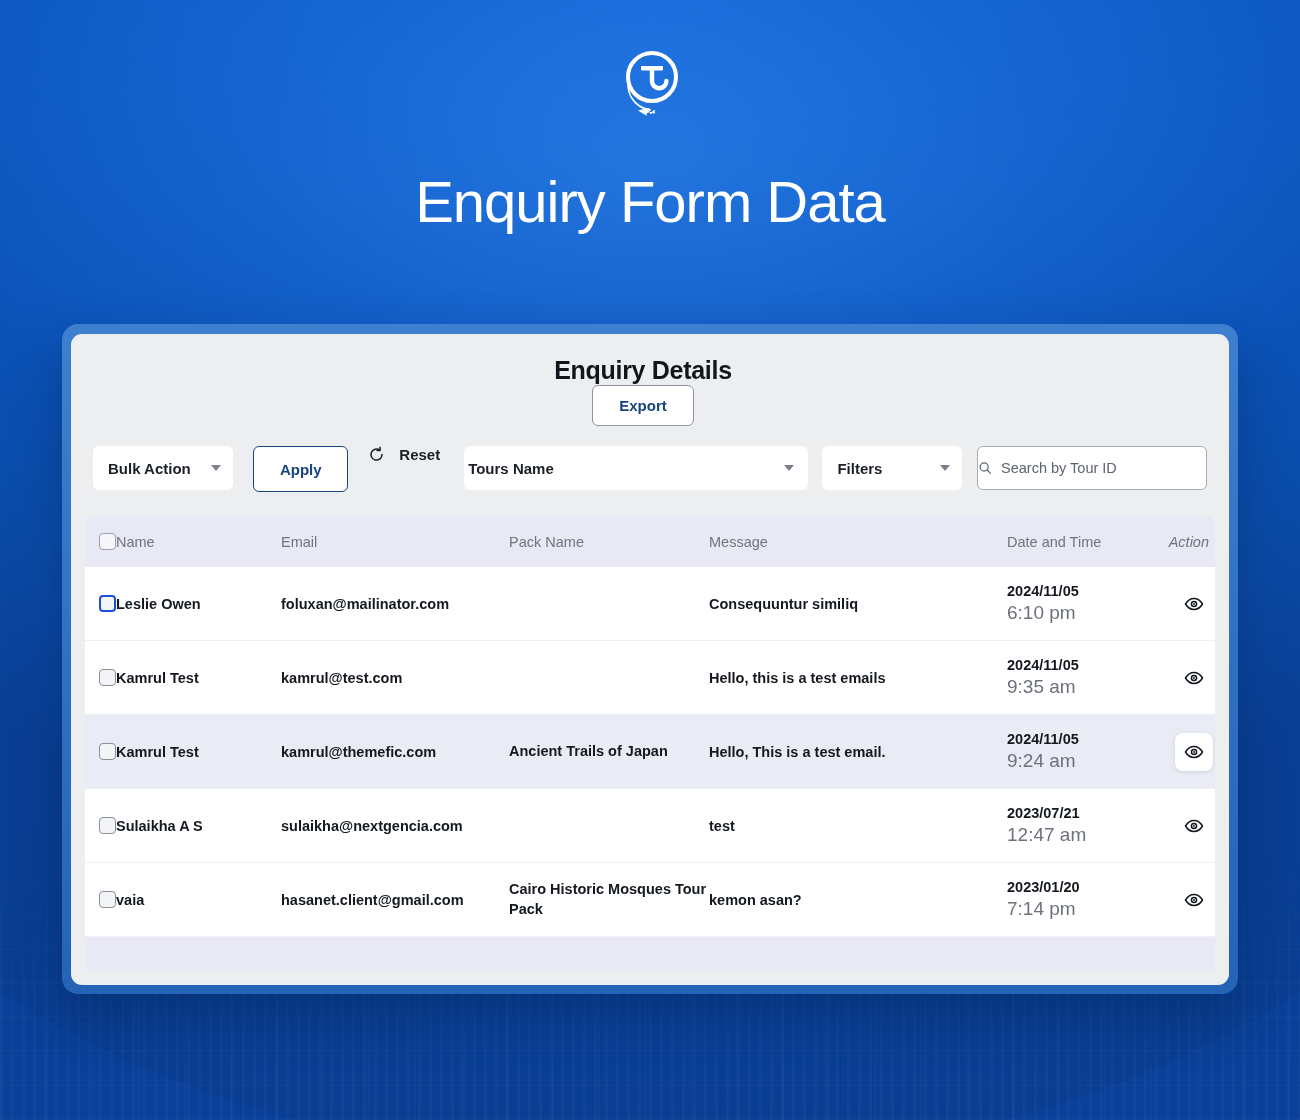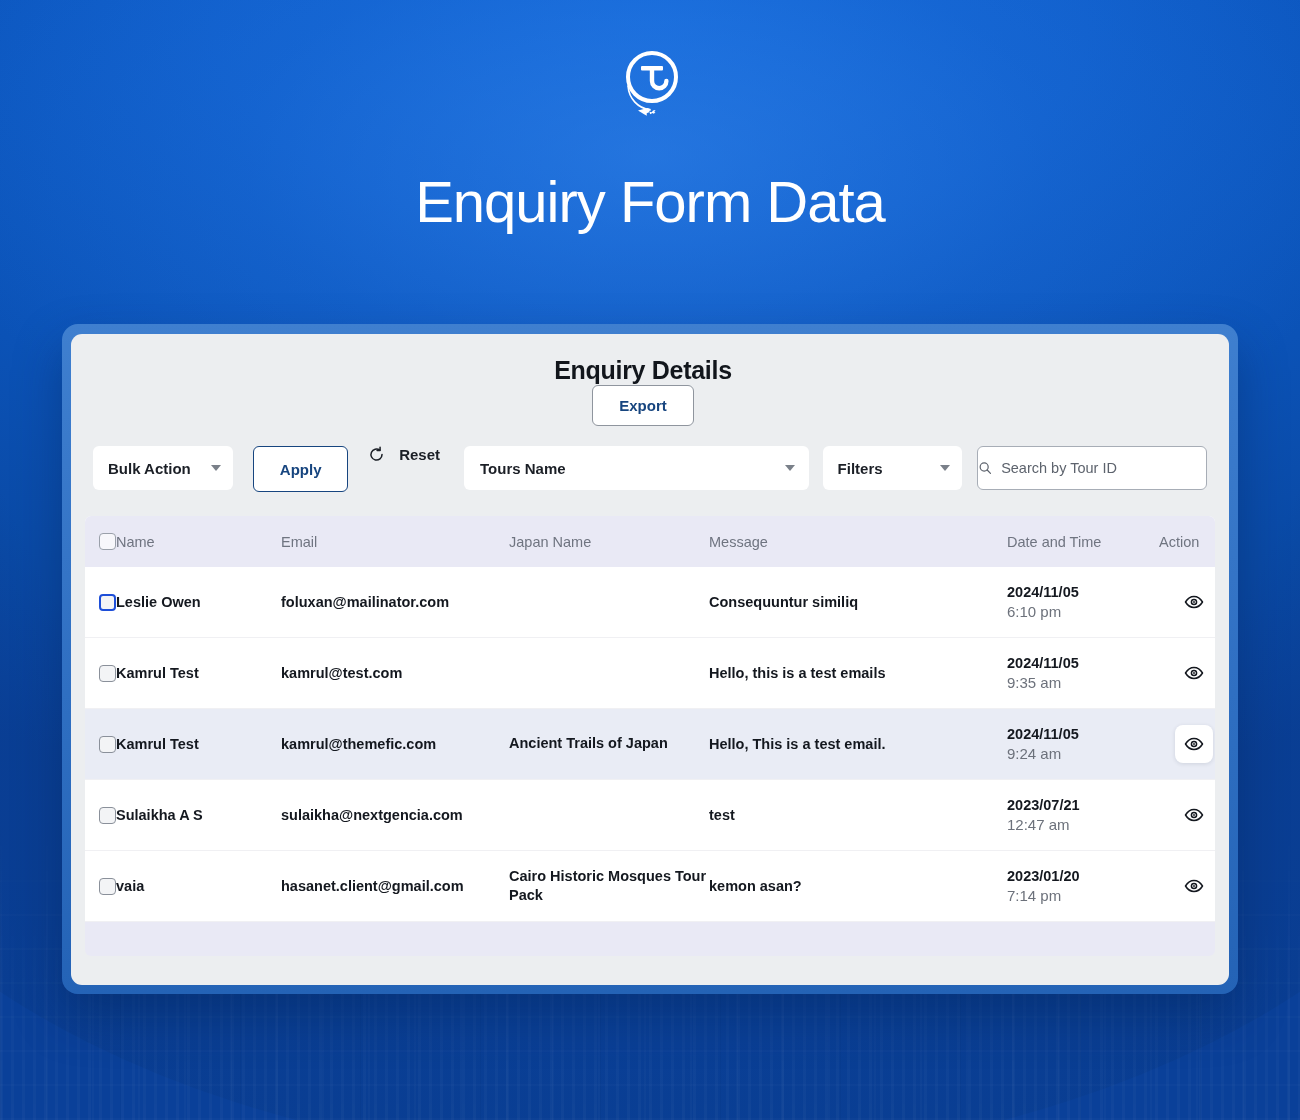--- a/index.html
+++ b/index.html
@@ -194,21 +194,21 @@
     cursor: pointer;
     color: #1b1f26;
     font-size: 15px;
     font-weight: bold;
     font-family: inherit;
   }
   #tours-name-select {
     margin-left: 24px;
     width: 358px;
     justify-content: space-between;
-    padding: 0 14px 0 16px;
+    padding: 0 14px 0 4px;
     cursor: pointer;
   }
   #filters-select {
     margin-left: 14px;
     width: 144px;
     justify-content: space-between;
     padding: 0 12px 0 15px;
     cursor: pointer;
   }
   #search-wrap {
@@ -250,21 +250,21 @@
     font-weight: normal;
     color: #6f7480;
     padding: 17px 0;
     vertical-align: middle;
   }
   th.c-name   { width: 196px; padding-left: 14px; }
   th.c-email  { width: 228px; }
   th.c-tour   { width: 200px; }
   th.c-msg    { width: 298px; }
   th.c-date   { width: 152px; }
-  th.c-action { width: 68px; text-align: left; padding-right: 18px; }
+  th.c-action { width: 68px; text-align: right; padding-right: 18px; font-style: italic; }
 
   tbody tr { border-bottom: 1px solid #f0f0f3; background: #ffffff; }
   tbody tr.is-hovered { background: #e9ecf5; }
   tbody td {
     padding: 16px 0;
     font-size: 14.5px;
     font-weight: bold;
     color: #14181f;
     vertical-align: middle;
   }
@@ -280,21 +280,21 @@
     border-radius: 4px;
     background: #f3f4f6;
     flex: 0 0 auto;
     cursor: pointer;
     display: block;
   }
   .checkbox.focused { border-color: #1d4ed8; border-width: 2px; }
   thead .checkbox { background: #f7f7fb; border-color: #9aa0aa; }
 
   .dt-date { font-weight: bold; color: #14181f; font-size: 14.5px; }
-  .dt-time { font-weight: normal; color: #6c717b; font-size: 15px; margin-top: 3px; }
+  .dt-time { font-weight: normal; color: #6c717b; font-size: 19px; margin-top: 3px; }
 
   .eye-btn {
     display: inline-flex;
     align-items: center;
     justify-content: center;
     width: 38px; height: 38px;
     border-radius: 8px;
     background: transparent;
     border: none;
     cursor: pointer;
@@ -379,21 +379,21 @@
       <table>
         <thead>
           <tr>
             <th class="c-name">
               <div class="name-cell">
                 <span class="checkbox"></span>
                 <span>Name</span>
               </div>
             </th>
             <th class="c-email">Email</th>
-            <th class="c-tour">Japan Name</th>
+            <th class="c-tour">Pack Name</th>
             <th class="c-msg">Message</th>
             <th class="c-date">Date and Time</th>
             <th class="c-action">Action</th>
           </tr>
         </thead>
         <tbody id="table-body">
             <tr>
               <td class="c-name">
                 <div class="name-cell">
                   <span class="checkbox focused"></span>

